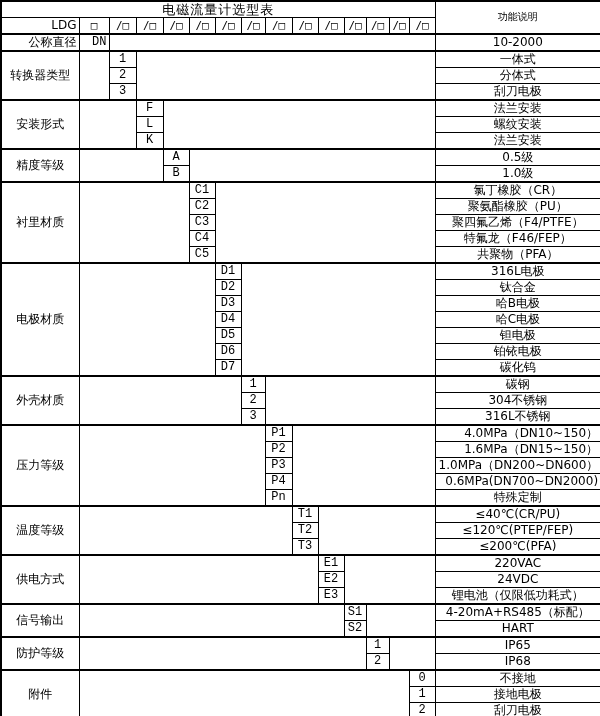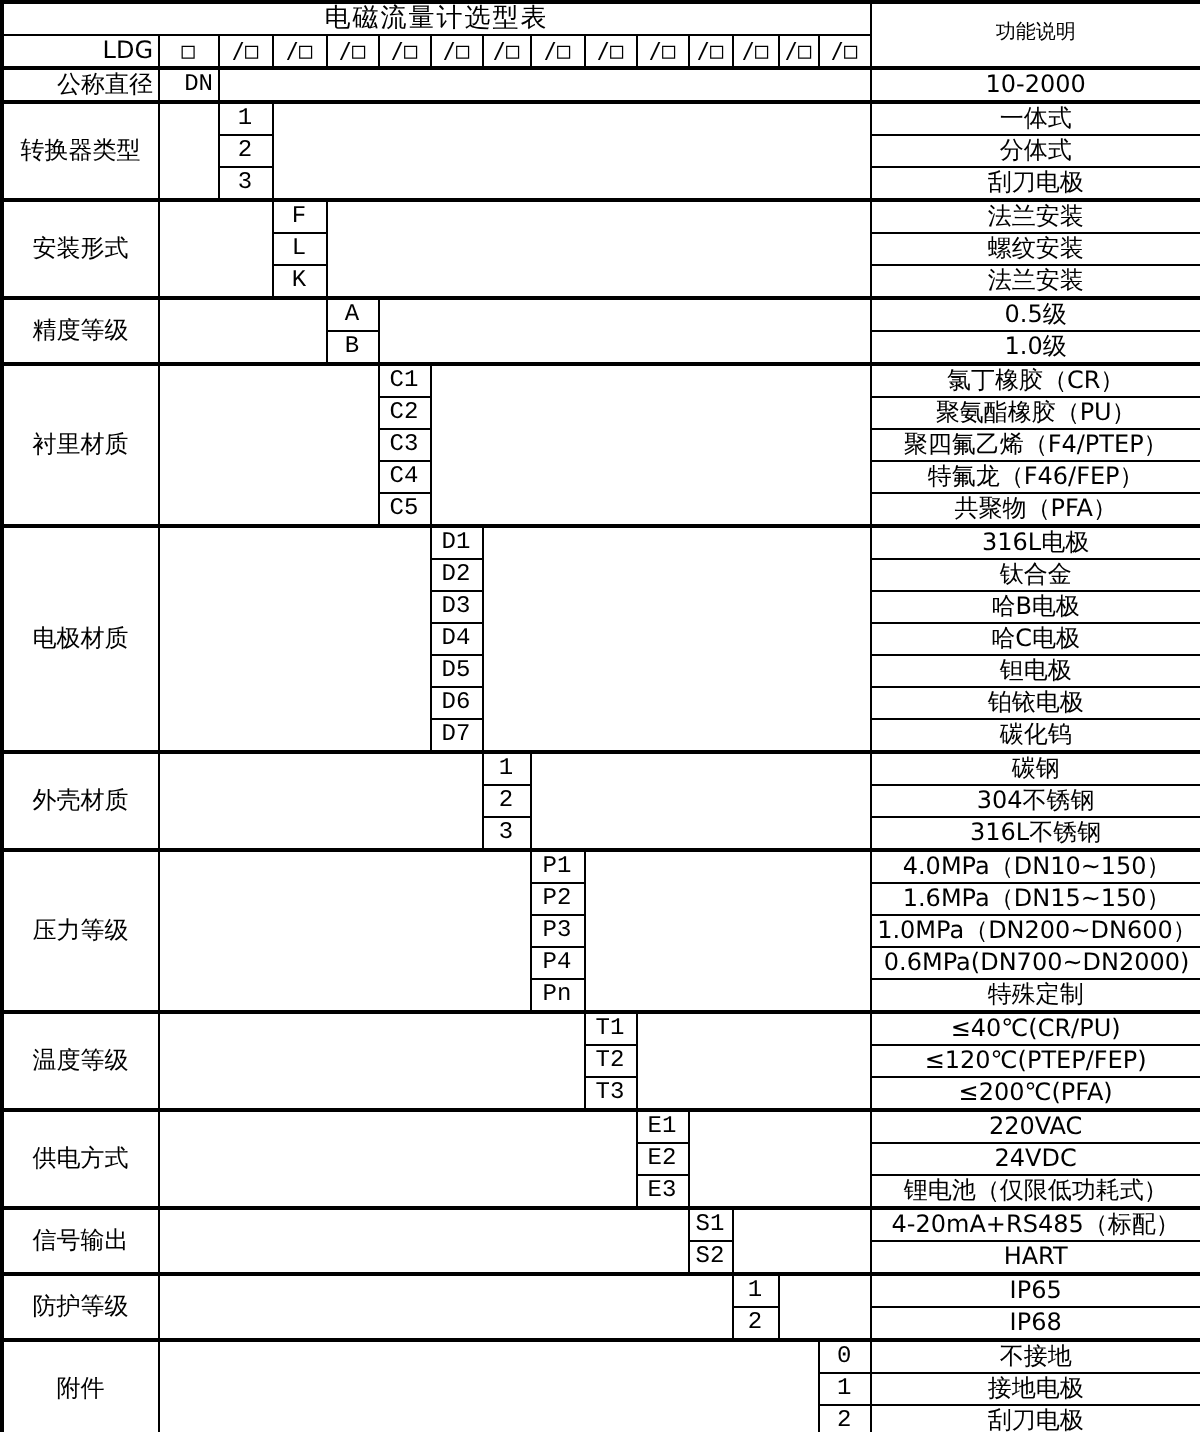--- a/index.html
+++ b/index.html
@@ -20,21 +20,21 @@
     white-space:nowrap;
     line-height:1.05;
     height:15px;
   }
   td.lft{text-align:right;}
   td.title{font-size:13px;letter-spacing:1px;}
   td.fnhead{font-size:10px;}
   tr.sec>td{border-top:2px solid #000;}
   td.code{font-family:Liberation Mono, monospace;font-size:12px;}
   td.slot{font-family:"DejaVu Sans Mono","Liberation Mono",monospace;font-size:11px;padding:0;}
-  td.fn-l{text-align:center;padding-left:3px;}
+  td.fn-l{text-align:right;padding-left:3px;}
 </style>
 </head>
 <body>
 
 <div class="page">
 <table>
   <colgroup>
     <col style="width:78px">
         <col style="width:30px">
     <col style="width:27px">
@@ -134,21 +134,21 @@
     <td class="code">C1</td>
     <td rowspan="5" colspan="9"></td>
     <td>氯丁橡胶（CR）</td>
   </tr>
   <tr>
     <td class="code">C2</td>
     <td>聚氨酯橡胶（PU）</td>
   </tr>
   <tr>
     <td class="code">C3</td>
-    <td>聚四氟乙烯（F4/PTEP）</td>
+    <td>聚四氟乙烯（F4/PTFE）</td>
   </tr>
   <tr>
     <td class="code">C4</td>
     <td>特氟龙（F46/FEP）</td>
   </tr>
   <tr>
     <td class="code">C5</td>
     <td>共聚物（PFA）</td>
   </tr>
 

